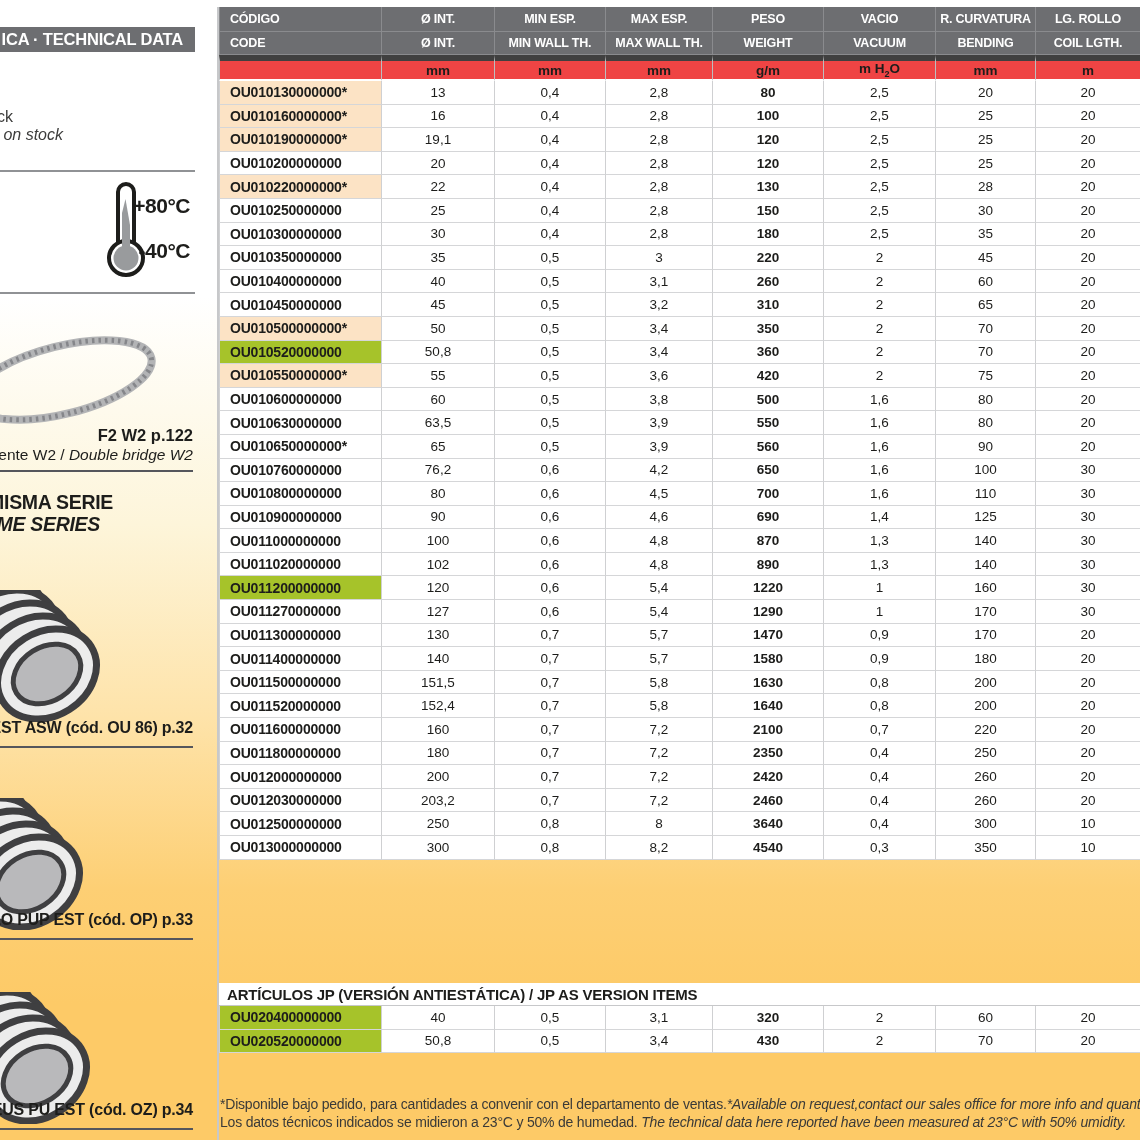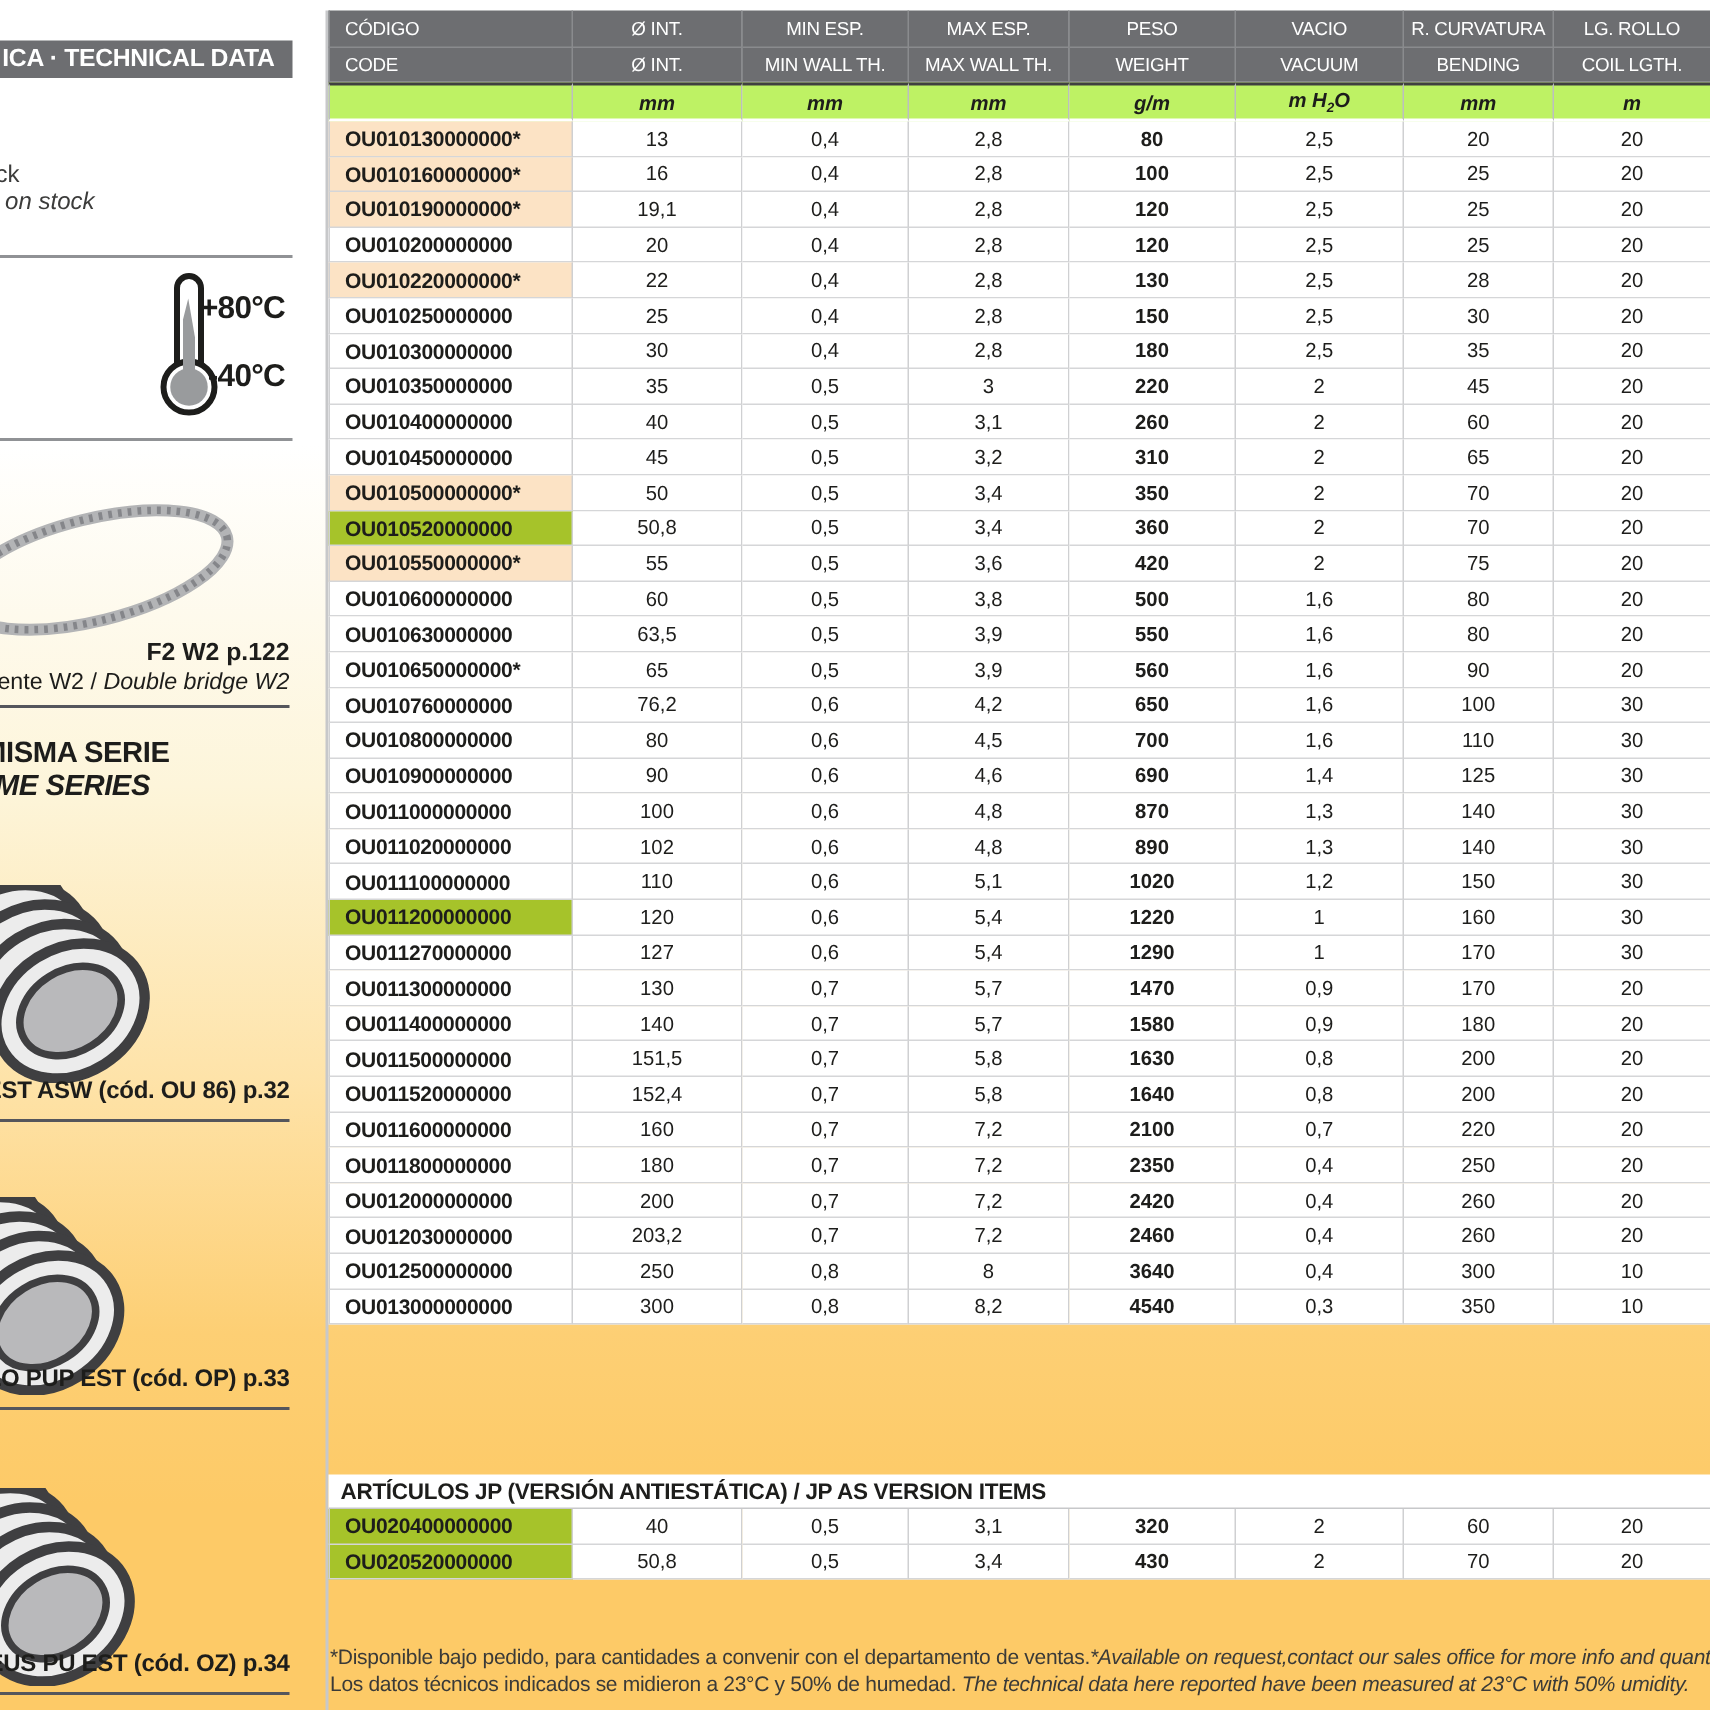--- a/index.html
+++ b/index.html
@@ -37,26 +37,26 @@
   .hose2{left:-62px;top:798px;}
   .hose3{left:-55px;top:992px;}
   .rel-label{right:25px;font-weight:bold;font-size:16px;white-space:nowrap;letter-spacing:-0.2px;}
   .rl1{top:719px}.rl2{top:911px}.rl3{top:1101px}
   .vline{position:absolute;left:217px;top:7px;width:2px;height:1133px;background:#c7c8ca;}
 
   table{position:absolute;border-collapse:separate;border-spacing:0;table-layout:fixed;}
   #main-table{left:219px;top:7px;width:921px;}
   #jp-table{left:219px;top:983px;width:921px;}
   th,td{box-sizing:border-box;overflow:hidden;padding:0;}
-  .hrow th{background:var(--gray);color:#fff;font-weight:normal;font-size:12.5px;letter-spacing:-0.2px;
+  .hrow th{background:var(--gray);color:#fff;font-weight:bold;font-size:12.5px;letter-spacing:-0.2px;
     text-align:center;border-right:1px solid #8a8b8e;border-bottom:1px solid #8a8b8e;height:25px;}
   .hrow th:first-child{text-align:left;padding-left:10px;border-left:1px solid #8a8b8e;}
   .hrow.en th{height:23px;}
-  .units td{background:#bef264;color:#1d1d1b;font-weight:bold;font-size:13.5px;text-align:center;height:26px;
-    border-top:2px solid #404040;border-bottom:2px solid #fff;border-right:1px solid #bcbec0;font-style:italic;}
+  .units td{background:#ef4444;color:#1d1d1b;font-weight:bold;font-size:13.5px;text-align:center;height:26px;
+    border-top:6px solid #404040;border-bottom:2px solid #fff;border-right:1px solid #bcbec0;}
   .units td:first-child{border-left:1px solid #bcbec0;}
   .units sub{font-size:9px;}
   .drow td{background:#fff;font-size:13.5px;text-align:center;height:23.6px;
     border-right:1px solid #cfd0d2;border-bottom:1px solid #d5d6d8;color:#1d1d1b;}
   .drow td:first-child{border-left:1px solid #cfd0d2;}
   td.code{font-weight:bold;text-align:left;padding-left:10px;font-size:14px;letter-spacing:-0.2px;}
   td.hl-peach{background:var(--peach);}
   td.hl-green{background:var(--green);}
   td.peso{font-weight:bold;}
   .jp-title{background:#fff;font-weight:bold;font-size:15px;height:23px;padding-left:8px;text-align:left;
@@ -387,30 +387,20 @@
           <td class="code">OU011020000000</td>
           <td>102</td>
           <td>0,6</td>
           <td>4,8</td>
           <td class="peso">890</td>
           <td>1,3</td>
           <td>140</td>
           <td>30</td>
         </tr>
         <tr class="drow">
-          <td class="code">OU011100000000</td>
-          <td>110</td>
-          <td>0,6</td>
-          <td>5,1</td>
-          <td class="peso">1020</td>
-          <td>1,2</td>
-          <td>150</td>
-          <td>30</td>
-        </tr>
-        <tr class="drow">
           <td class="code hl-green">OU011200000000</td>
           <td>120</td>
           <td>0,6</td>
           <td>5,4</td>
           <td class="peso">1220</td>
           <td>1</td>
           <td>160</td>
           <td>30</td>
         </tr>
         <tr class="drow">

